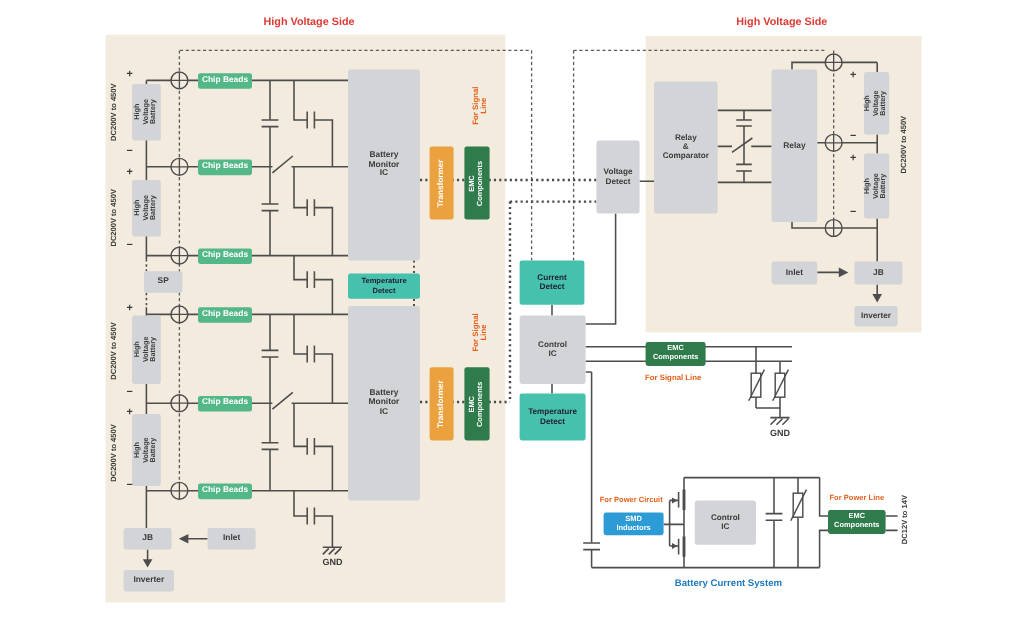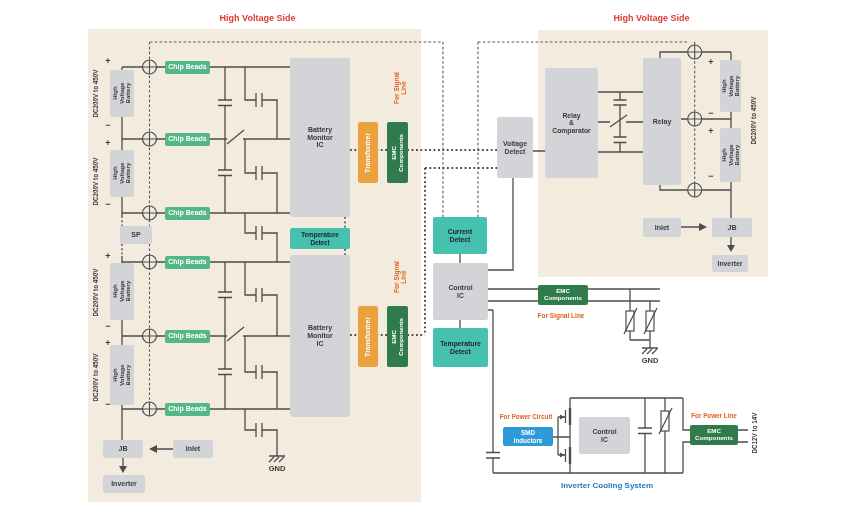--- a/index.html
+++ b/index.html
@@ -254,15 +254,15 @@
 
   <div class="lbl onote" style="left:497px;top:413px;width:58px;height:9px;font-size:6.3px;">For Power Circuit</div>
   <div class="box blue pre" style="left:503px;top:427px;width:50px;height:19px;font-size:6.3px;">SMD
 Inductors</div>
   <div class="box gray pre" style="left:579px;top:417px;width:51px;height:37px;font-size:6.8px;">Control
 IC</div>
   <div class="lbl onote" style="left:688px;top:412px;width:52px;height:9px;font-size:6.3px;">For Power Line</div>
   <div class="box dgreen pre" style="left:690px;top:425px;width:48px;height:20px;font-size:6.2px;">EMC
 Components</div>
   <div class="lbl rot dark" style="left:716px;top:428px;width:78px;height:10px;font-size:6.3px;font-weight:600;">DC12V to 14V</div>
-  <div class="lbl bluet" style="left:552px;top:480px;width:110px;height:12px;font-size:8px;">Inverter Cooling System</div>
+  <div class="lbl bluet" style="left:552px;top:480px;width:110px;height:12px;font-size:8px;">Battery Current System</div>
 
 </div>
 
 </body></html>

